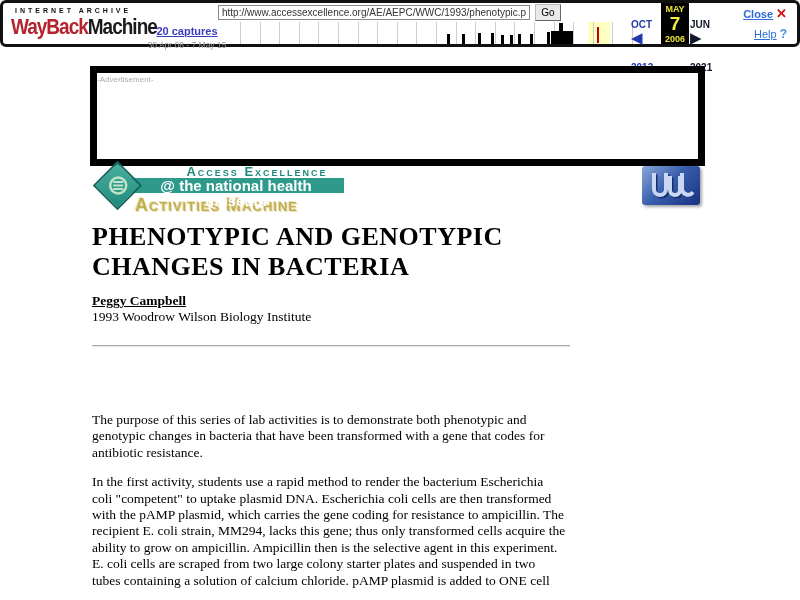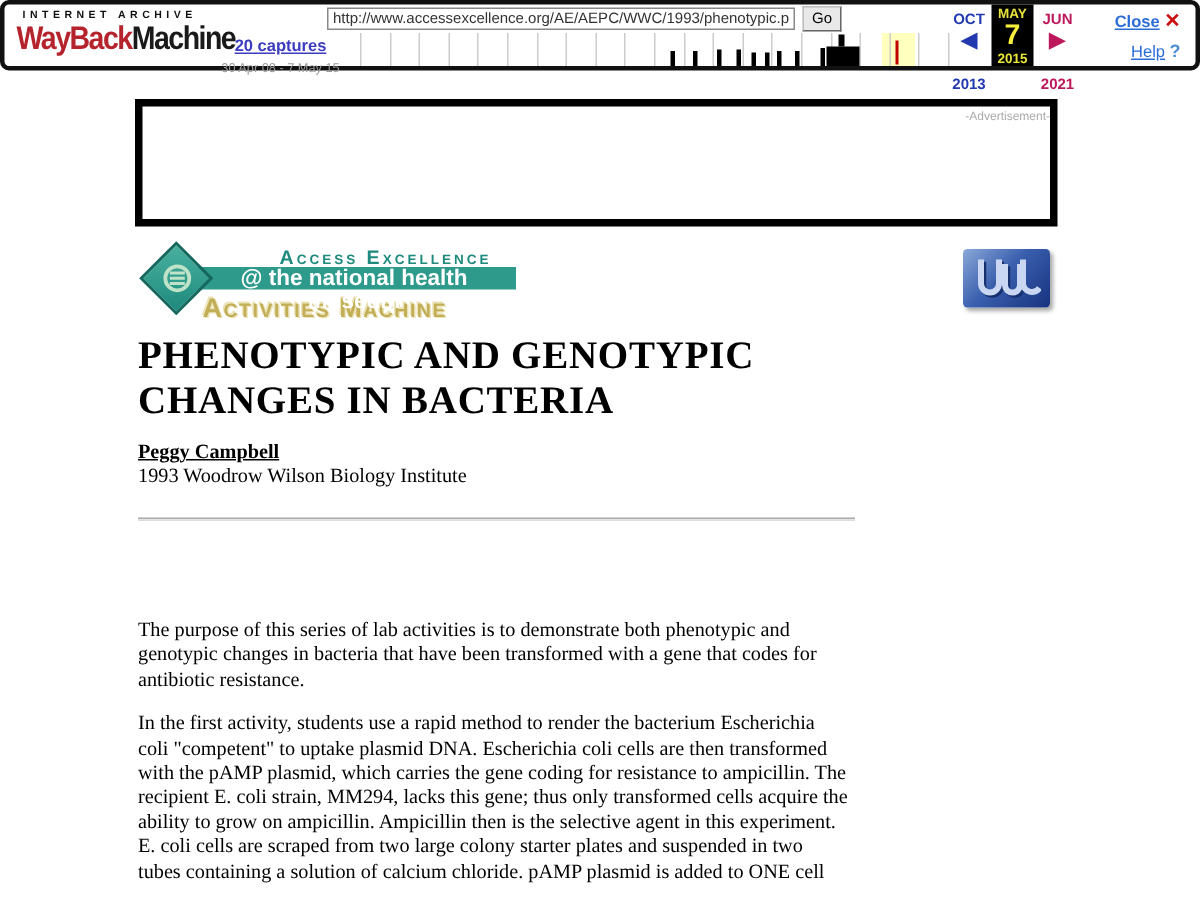--- a/index.html
+++ b/index.html
@@ -30,44 +30,44 @@
             font-size:10px; background:#e9e9e9; border:1px outset #bbb; cursor:pointer; }
 
   .sparkline { position:absolute; left:237px; top:19px; width:392px; height:22px; cursor:pointer; }
   .sparkline .cell { position:absolute; top:0; width:1px; height:22px; background:#ccc; }
   .sparkline .tick { position:absolute; bottom:0; width:3px; background:#000; }
   .sparkline .block { position:absolute; bottom:0; background:#000; }
   .sparkline .stem { position:absolute; width:4px; background:#000; }
   .sparkline .hl { position:absolute; top:0; height:22px; background:#ffffbe; }
   .sparkline .cursor { position:absolute; bottom:1px; width:2px; height:16px; background:#c00000; }
 
-  .nav-col { position:absolute; top:4px; height:56px; width:30px; text-align:center; }
+  .nav-col { position:absolute; top:15px; height:56px; width:30px; }
   .nav-col .m { font-size:10px; font-weight:bold; margin-top:1px; }
   .nav-col .arrow { font-size:15px; line-height:16px; cursor:pointer; }
   .nav-col .y { font-size:10px; font-weight:bold; position:absolute; bottom:1px; width:100%;margin-top:22px; }
   .col-prev { left:628px; color:#2239b0; }
-  .col-next { left:687px; color:#be185d; }
+  .col-next { left:687px; color:#0f172a; }
   .cur-box { position:absolute; left:658px; top:0; width:28px; height:41px; background:#000;
              text-align:center; color:#e8e43a; }
   .cur-box .m { font-size:9px; font-weight:bold; margin-top:1px; }
   .cur-box .d { font-size:19px; font-weight:bold; line-height:20px; color:#f5ee3d; }
   .cur-box .y { font-size:9px; font-weight:bold; }
 
   .close-link { position:absolute; right:10px; top:3px; font-size:11px; font-weight:bold; }
   .help-link  { position:absolute; right:10px; bottom:3px; font-size:11px; }
   .close-link a, .help-link a { color:#2b6cd9; text-decoration:underline; cursor:pointer; }
   .x-icon { color:#cc1111; font-weight:bold; font-size:13px; margin-left:3px; }
   .q-icon { color:#4a90d9; font-weight:bold; font-size:12px; margin-left:3px; }
 
   
   .page { position:absolute; left:90px; top:0; width:620px; height:600px;
           font-family:"Liberation Serif", serif; color:#000; }
 
-  .ad-box { position:absolute; left:0; top:66px; width:615px; height:85px;
-            border:5px solid #000000; background:#fff; text-align:right; }
+  .ad-box { position:absolute; left:0; top:66px; width:615px; height:100px;
+            border:7px solid #000000; background:#fff; text-align:left; }
   .ad-box .ad-label { font-size:8px; color:#aaa; margin-top:2px;
                       font-family:"Liberation Sans", sans-serif; }
 
   .header-row { position:absolute; left:0; top:163px; width:615px; height:58px; }
   .brand { position:absolute; left:0; top:0; width:330px; height:58px; cursor:pointer; }
   .diamond { position:absolute; left:10px; top:5px; width:35px; height:35px;
              background:linear-gradient(135deg,#49b0a0,#1e8a7c); border:2px solid #16685e;
              transform:rotate(45deg); z-index:2; }
   .diamond svg { transform:rotate(-45deg); display:block; margin:4px auto; }
   .brand-line1 { position:absolute; left:62px; top:1px; width:210px; text-align:center;
@@ -151,21 +151,21 @@
 
     <div class="nav-col col-prev">
       <div class="m">OCT</div>
       <div class="arrow">◀</div>
       <div class="y">2013</div>
     </div>
 
     <div class="cur-box">
       <div class="m">MAY</div>
       <div class="d">7</div>
-      <div class="y">2015</div>
+      <div class="y">2006</div>
     </div>
 
     <div class="nav-col col-next">
       <div class="m">JUN</div>
       <div class="arrow">▶</div>
       <div class="y">2021</div>
     </div>
 
     <div class="close-link">
       <a>Close</a><span class="x-icon">✕</span>

